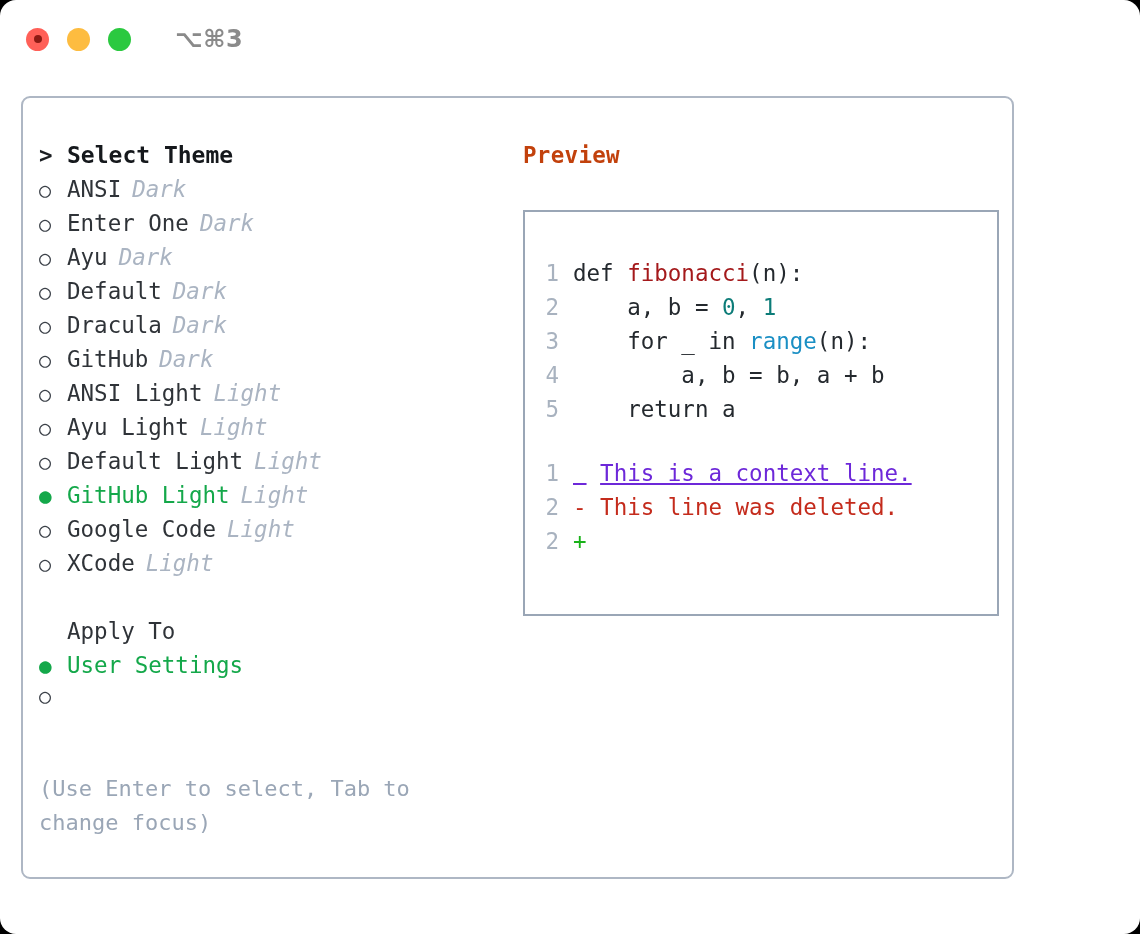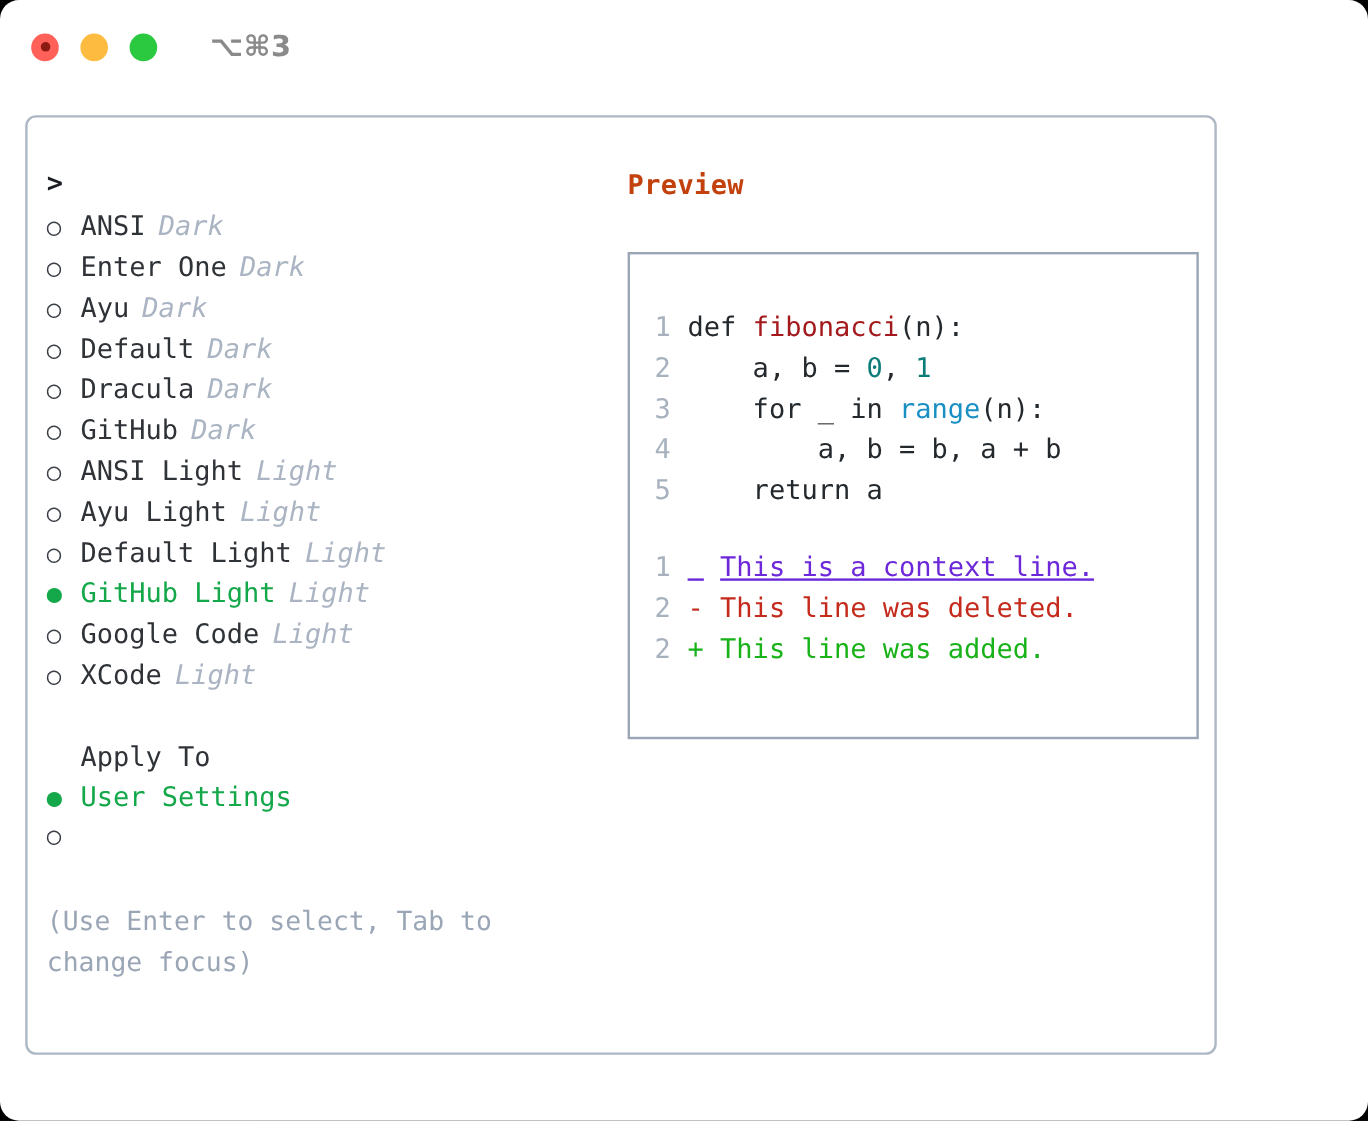--- a/index.html
+++ b/index.html
@@ -109,21 +109,21 @@
   .label.selected { color: #14a84a; }
   .tag {
     color: #aab4c2;
     margin-left: 11px;
     font-style: italic;
   }
 
   .spacer { height: 34px; }
 
   .hint {
-    margin-top: 32px;
+    margin-top: 52px;
     font-size: 22px;
     line-height: 34px;
     color: #9aa6b6;
     width: 420px;
     white-space: normal;
   }
 
   
   .preview-title {
     font-size: 22.5px;
@@ -183,20 +183,21 @@
     <div class="shortcut">⌥⌘3</div>
   </div>
 
   <div class="panel">
     <div class="panel-inner">
 
       <div class="col-left">
 
         <div class="row">
           <span class="marker chev">&gt;</span>
+          <span class="label bold">Select Theme</span>
         </div>
 
         <div id="theme-items">
             <div class="row"><span class="marker">○</span><span class="label">ANSI</span><span class="tag">Dark</span></div>
             <div class="row"><span class="marker">○</span><span class="label">Enter One</span><span class="tag">Dark</span></div>
             <div class="row"><span class="marker">○</span><span class="label">Ayu</span><span class="tag">Dark</span></div>
             <div class="row"><span class="marker">○</span><span class="label">Default</span><span class="tag">Dark</span></div>
             <div class="row"><span class="marker">○</span><span class="label">Dracula</span><span class="tag">Dark</span></div>
             <div class="row"><span class="marker">○</span><span class="label">GitHub</span><span class="tag">Dark</span></div>
             <div class="row"><span class="marker">○</span><span class="label">ANSI Light</span><span class="tag">Light</span></div>
@@ -230,20 +231,20 @@
               <div class="codeline"><span class="ln">1</span><span><span class="code">def </span><span class="tok-fn">fibonacci</span><span class="code">(n):</span></span></div>
               <div class="codeline"><span class="ln">2</span><span><span class="code">    a, b = </span><span class="tok-num">0</span><span class="code">, </span><span class="tok-num">1</span></span></div>
               <div class="codeline"><span class="ln">3</span><span><span class="code">    for _ in </span><span class="tok-builtin">range</span><span class="code">(n):</span></span></div>
               <div class="codeline"><span class="ln">4</span><span><span class="code">        a, b = b, a + b</span></span></div>
               <div class="codeline"><span class="ln">5</span><span><span class="code">    return a</span></span></div>
             </div>
           <div class="gap"></div>
           <div id="diff-lines">
               <div class="codeline"><span class="ln">1</span><span class="diff-ctx"> </span><span> </span><span class="diff-ctx">This is a context line.</span></div>
               <div class="codeline"><span class="ln">2</span><span class="diff-del">-</span><span> </span><span class="diff-del">This line was deleted.</span></div>
-              <div class="codeline"><span class="ln">2</span><span class="diff-add">+</span><span> </span><span class="diff-add">This line was added.</span></div>
+              <div class="codeline"><span class="ln">2</span><span class="diff-add">+</span><span> </span></div>
             </div>
         </div>
       </div>
 
     </div>
   </div>
 </div>
 
 </body></html>

